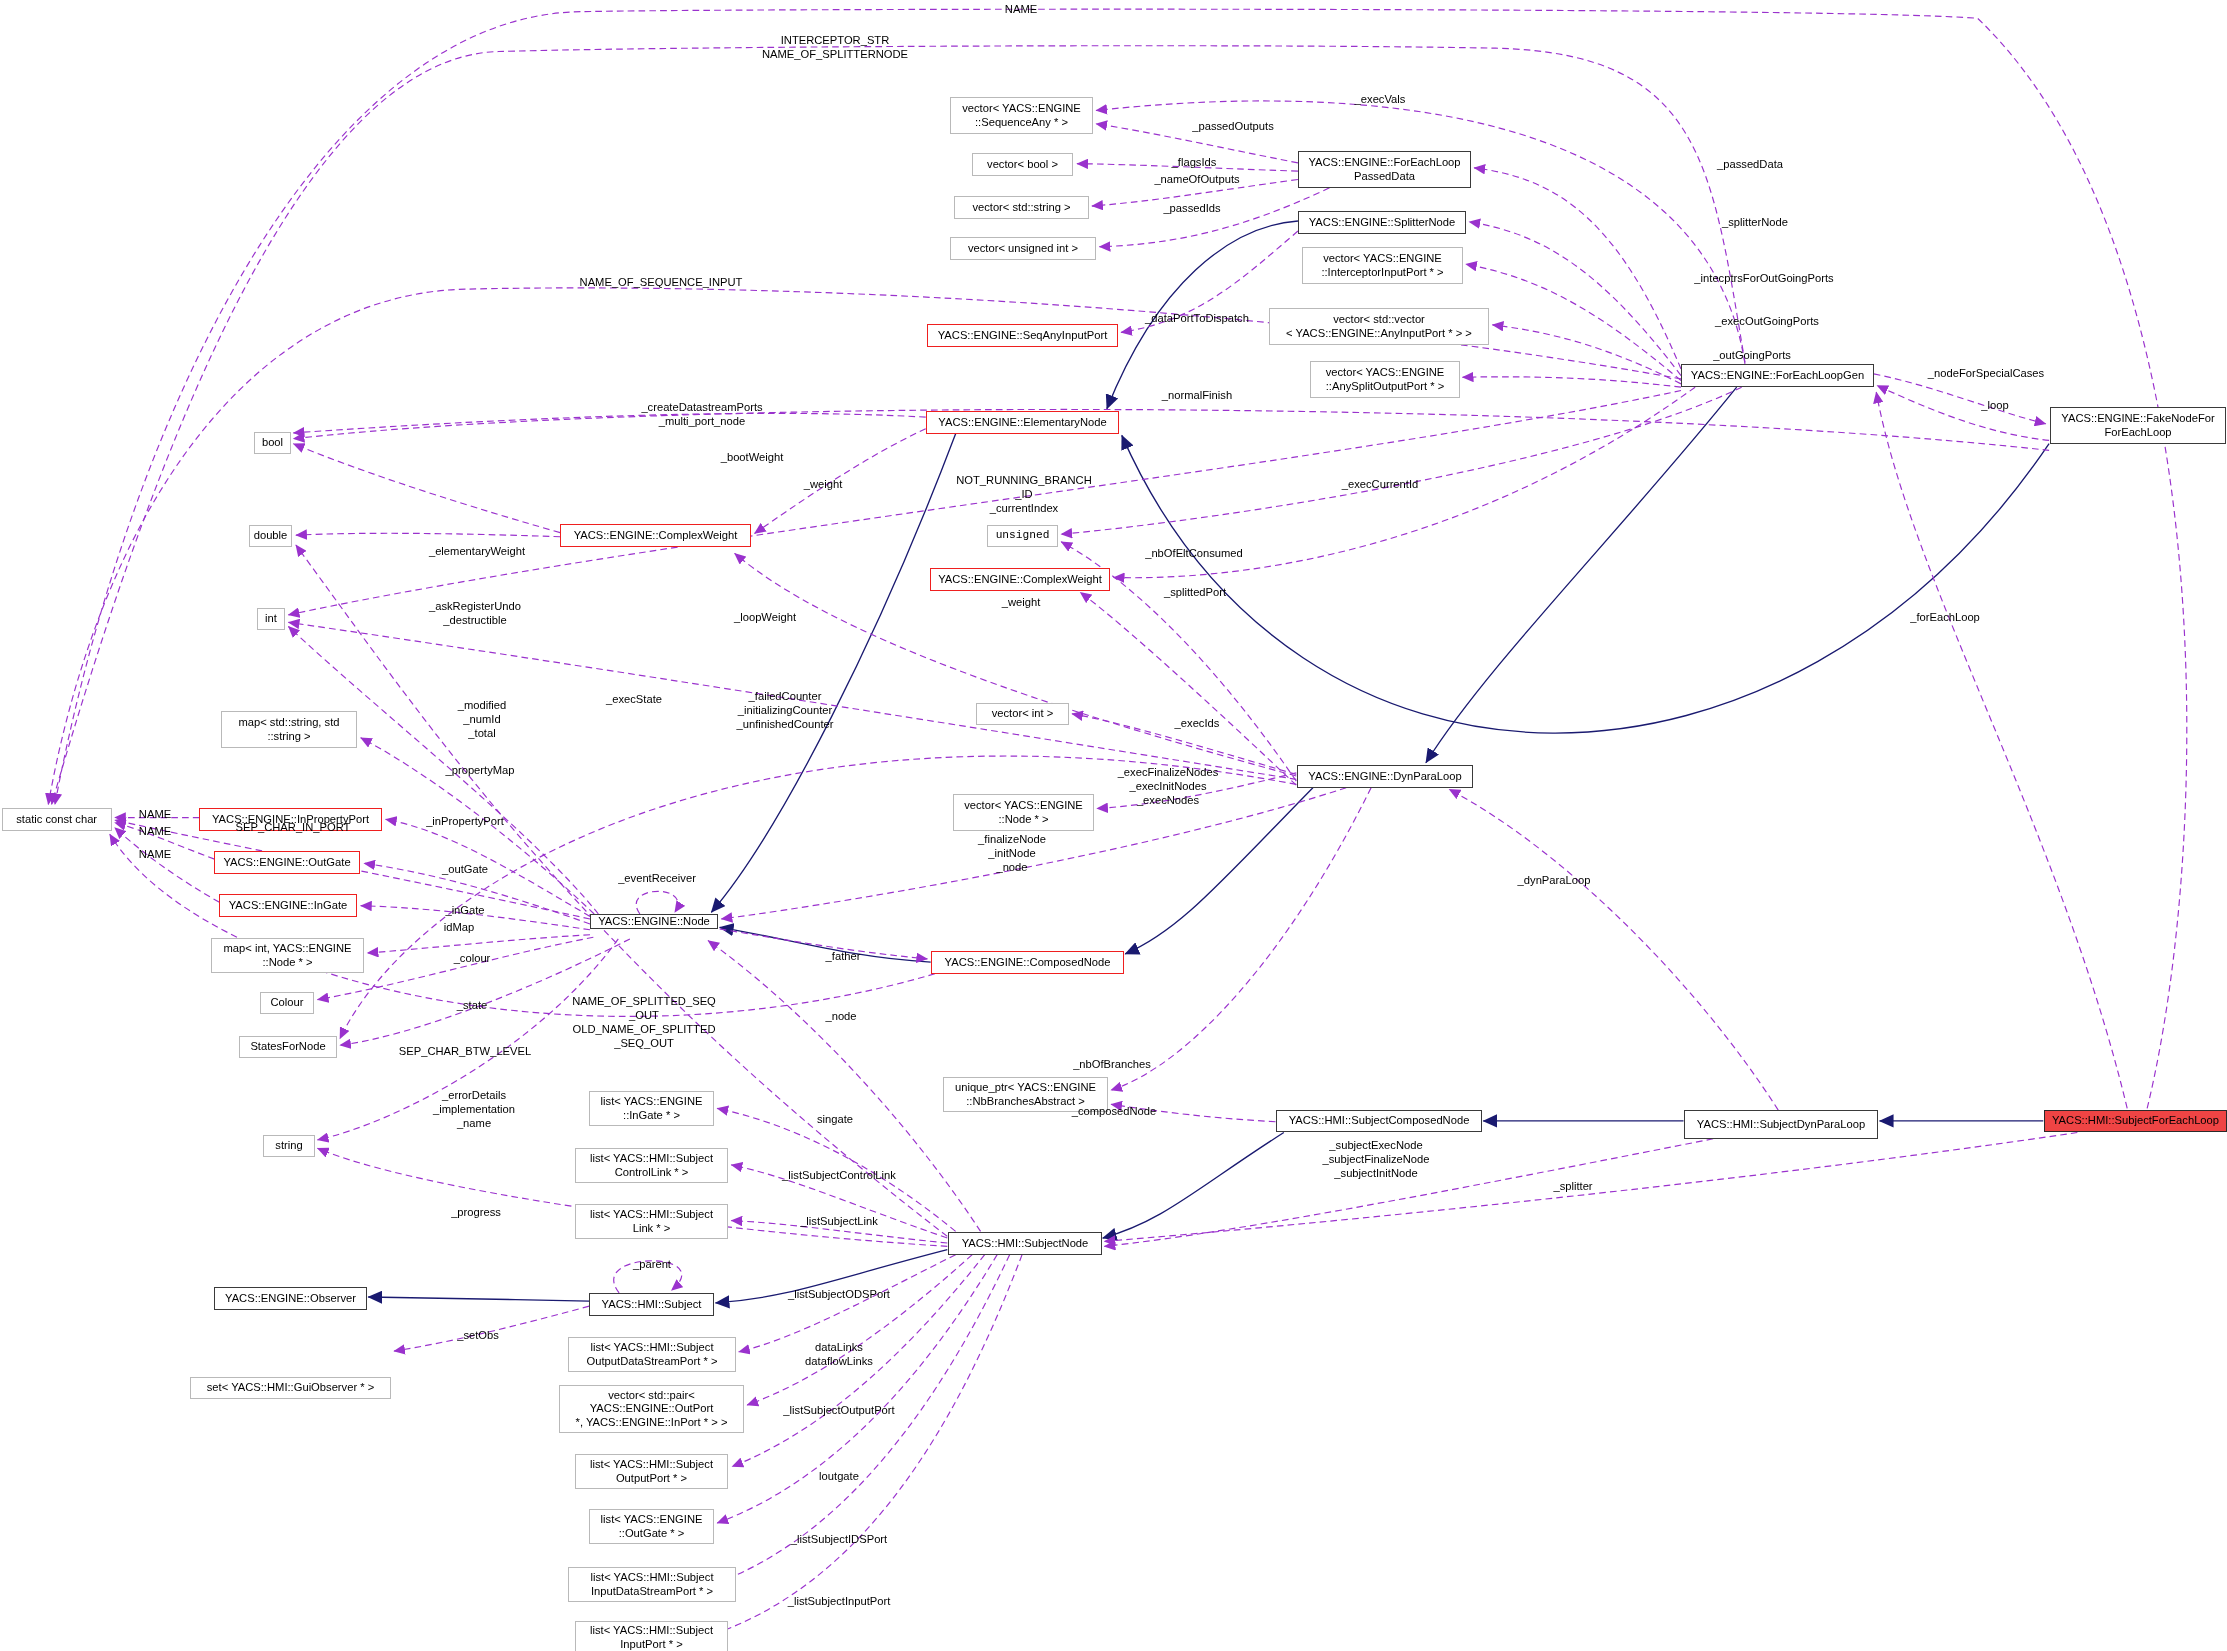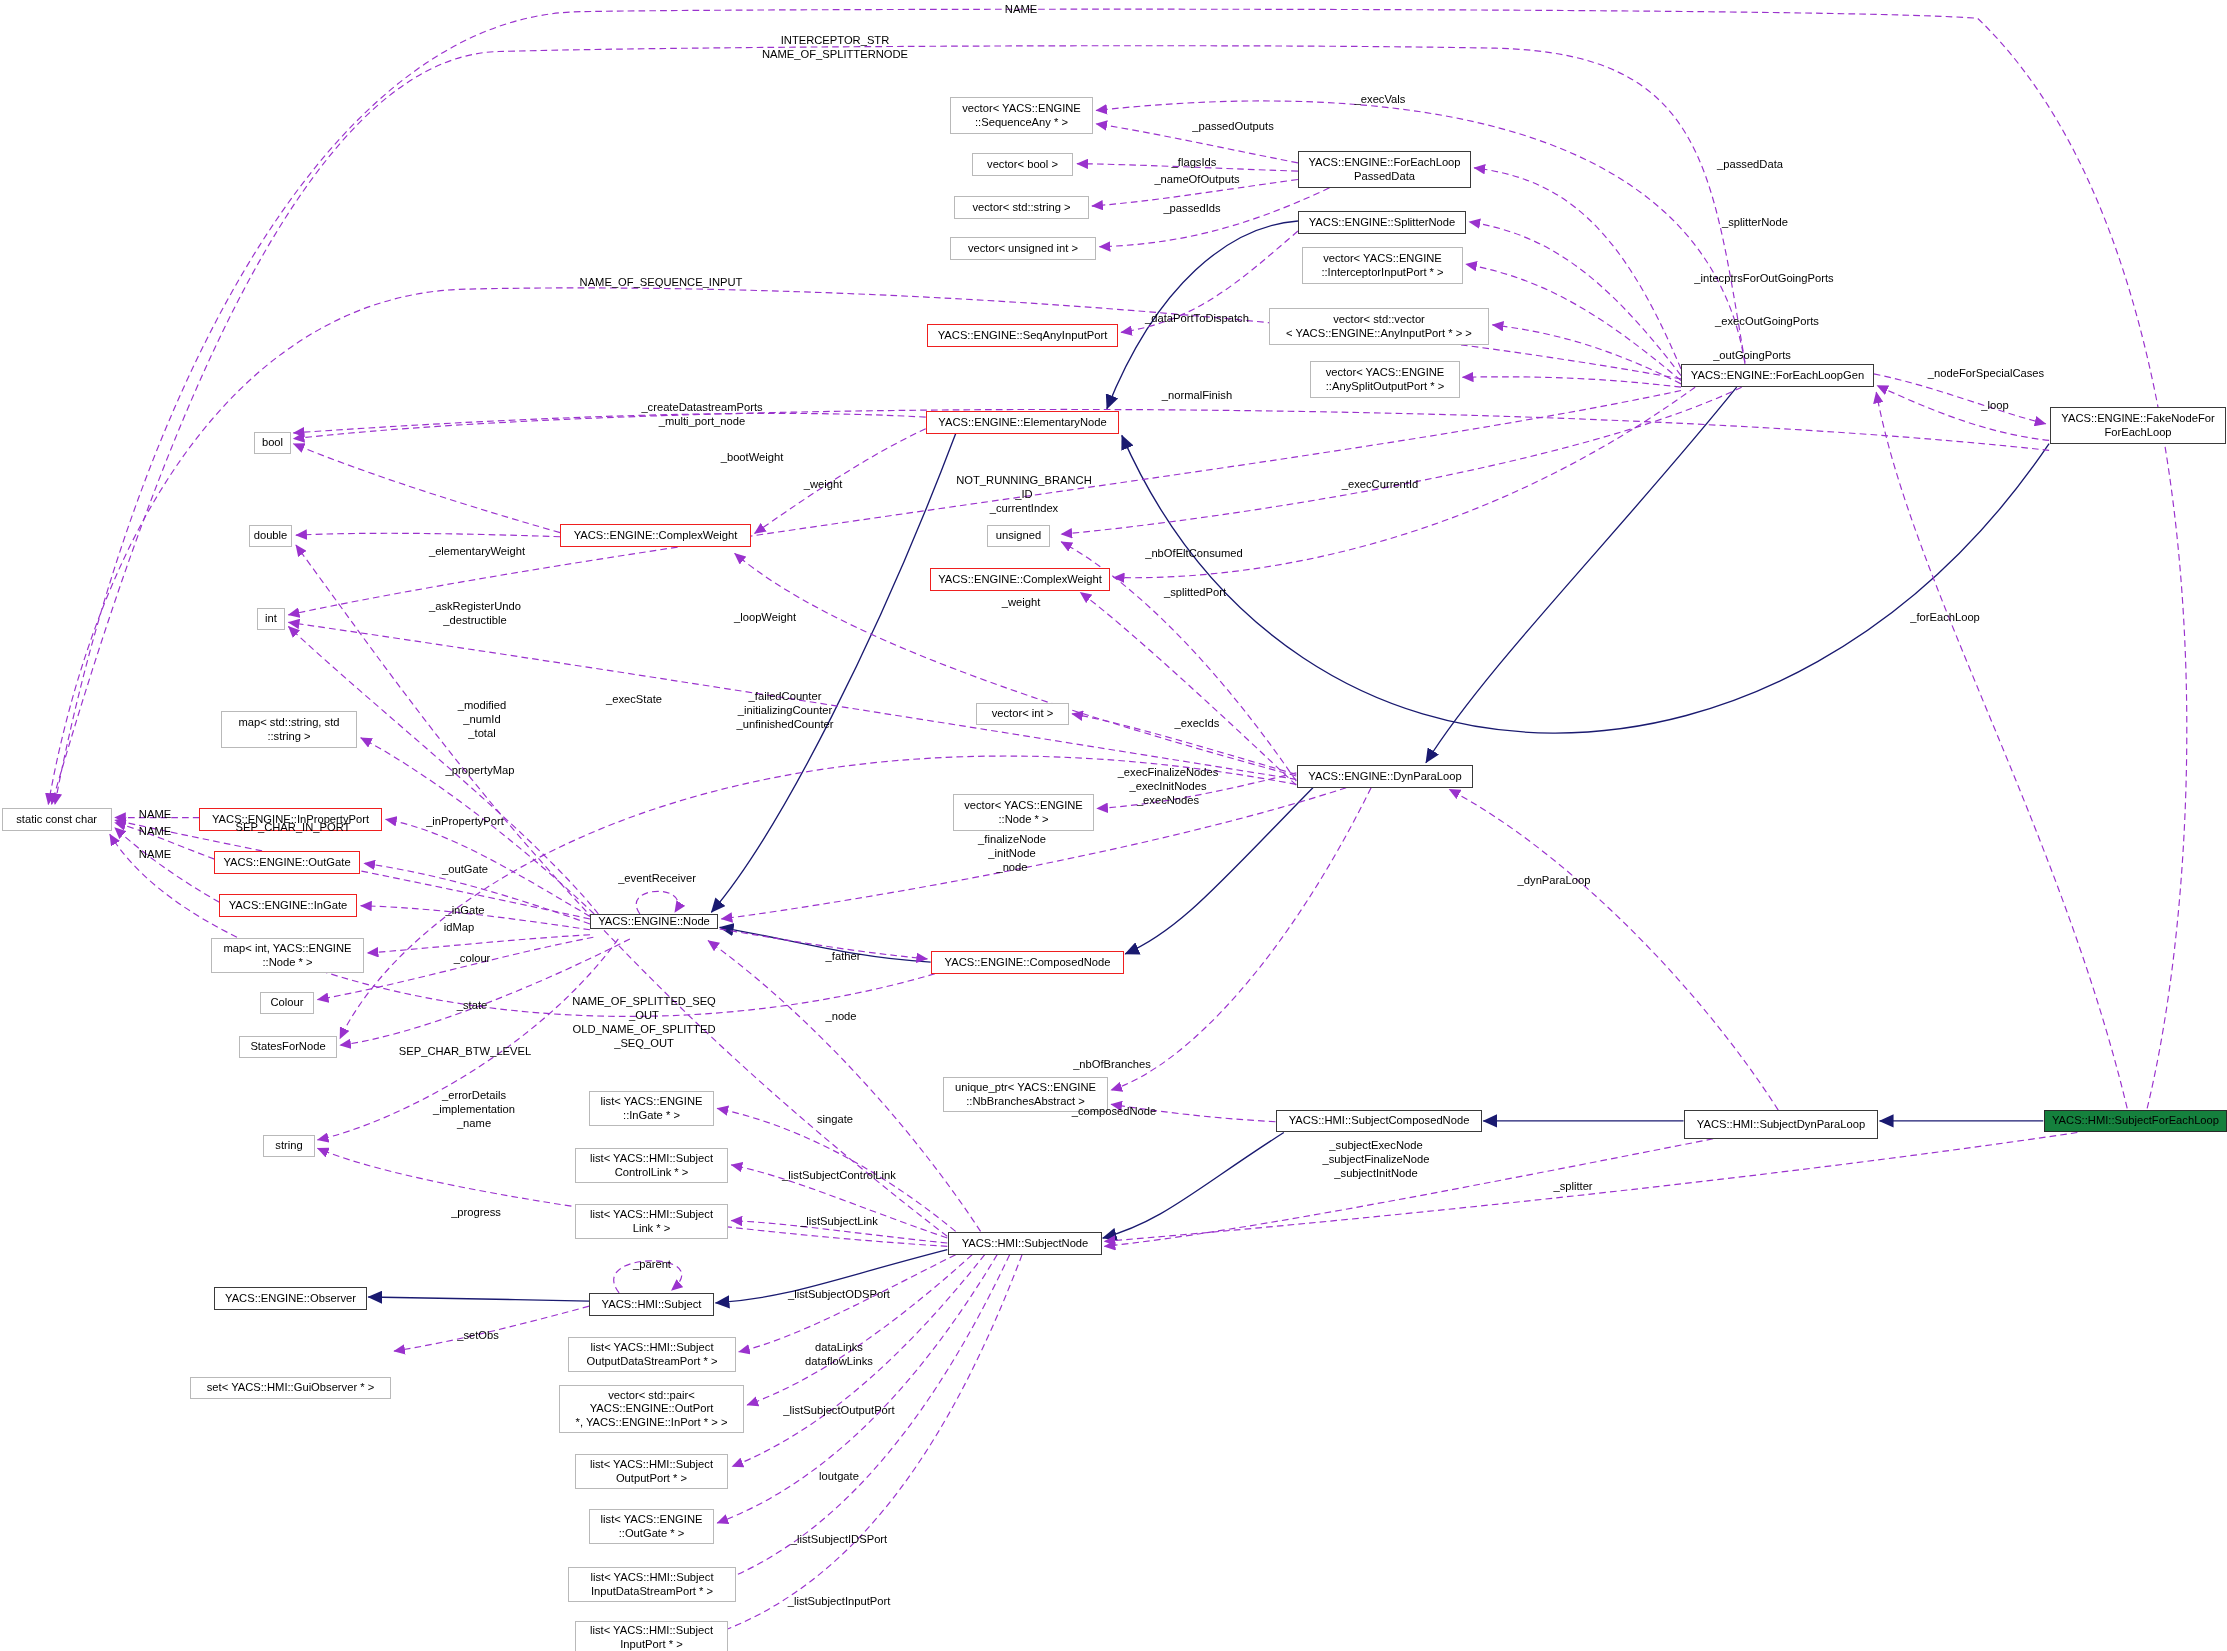--- a/index.html
+++ b/index.html
@@ -5,21 +5,21 @@
   html,body{margin:0;padding:0;background:#ffffff;}
   #canvas{position:relative;width:2227px;height:1651px;background:#ffffff;overflow:hidden;
           font-family:"Liberation Sans","DejaVu Sans",sans-serif;}
   #edges{position:absolute;left:0;top:0;width:2227px;height:1651px;}
   .class-box{position:absolute;display:flex;align-items:center;justify-content:center;
              text-align:center;background:#ffffff;color:#000000;font-size:11.2px;line-height:1.22;
              white-space:pre-line;box-sizing:border-box;cursor:pointer;}
   .class-box.plain{border:0.8px solid #b9b9b9;}
   .class-box.red{border:1.7px solid #ef1f1f;}
   .class-box.bold{border:1.7px solid #3a3a3a;}
-  .class-box.current{border:1.7px solid #2a2a2a;background:#15803d;}
+  .class-box.current{border:1.7px solid #2a2a2a;background:#ef4444;}
   .edge-label{position:absolute;transform:translate(-50%,-50%);color:#000000;font-size:11.2px;
               line-height:1.24;text-align:center;white-space:pre-line;pointer-events:none;}
 </style>
 </head>
 <body>
 
 <div id="canvas">
   <svg id="edges" xmlns="http://www.w3.org/2000/svg" viewBox="0 0 2680 1987" width="2227" height="1651">
     <defs>
       <marker id="arrow-usage" markerWidth="11" markerHeight="9" refX="9.5" refY="4.5" orient="auto">
@@ -126,21 +126,21 @@
     <div class="class-box red" style="left: 927px; top: 324px; width: 191px; height: 23px;">YACS::ENGINE::SeqAnyInputPort</div>
     <div class="class-box plain" style="left: 1310px; top: 361px; width: 150px; height: 37px;">vector&lt; YACS::ENGINE
 ::AnySplitOutputPort * &gt;</div>
     <div class="class-box bold" style="left: 1681px; top: 364px; width: 193px; height: 23px;">YACS::ENGINE::ForEachLoopGen</div>
     <div class="class-box bold" style="left: 2050px; top: 407px; width: 176px; height: 37px;">YACS::ENGINE::FakeNodeFor
 ForEachLoop</div>
     <div class="class-box red" style="left: 926px; top: 411px; width: 193px; height: 23px;">YACS::ENGINE::ElementaryNode</div>
     <div class="class-box plain" style="left: 254px; top: 432px; width: 37px; height: 21.6px;">bool</div>
     <div class="class-box red" style="left: 560px; top: 524px; width: 191px; height: 23px;">YACS::ENGINE::ComplexWeight</div>
     <div class="class-box plain" style="left: 249px; top: 525px; width: 43px; height: 21.6px;">double</div>
-    <div class="class-box plain" style="left: 987px; top: 525px; width: 63px; height: 21.6px;">unsigned</div>
+    <div class="class-box plain" style="left: 987px; top: 525px; width: 71px; height: 21.6px; font-family: Liberation Mono, monospace;">unsigned</div>
     <div class="class-box red" style="left: 930px; top: 568px; width: 180px; height: 23px;">YACS::ENGINE::ComplexWeight</div>
     <div class="class-box plain" style="left: 257px; top: 608px; width: 28px; height: 21.6px;">int</div>
     <div class="class-box plain" style="left: 976px; top: 703px; width: 93px; height: 21.6px;">vector&lt; int &gt;</div>
     <div class="class-box plain" style="left: 221px; top: 711px; width: 136px; height: 37px;">map&lt; std::string, std
 ::string &gt;</div>
     <div class="class-box bold" style="left: 1297px; top: 765px; width: 176px; height: 23px;">YACS::ENGINE::DynParaLoop</div>
     <div class="class-box plain" style="left: 953px; top: 794px; width: 141px; height: 37px;">vector&lt; YACS::ENGINE
 ::Node * &gt;</div>
     <div class="class-box plain" style="left: 1.7px; top: 808px; width: 110px; height: 23px;">static const char</div>
     <div class="class-box red" style="left: 199px; top: 808px; width: 183px; height: 23px;">YACS::ENGINE::InPropertyPort</div>

